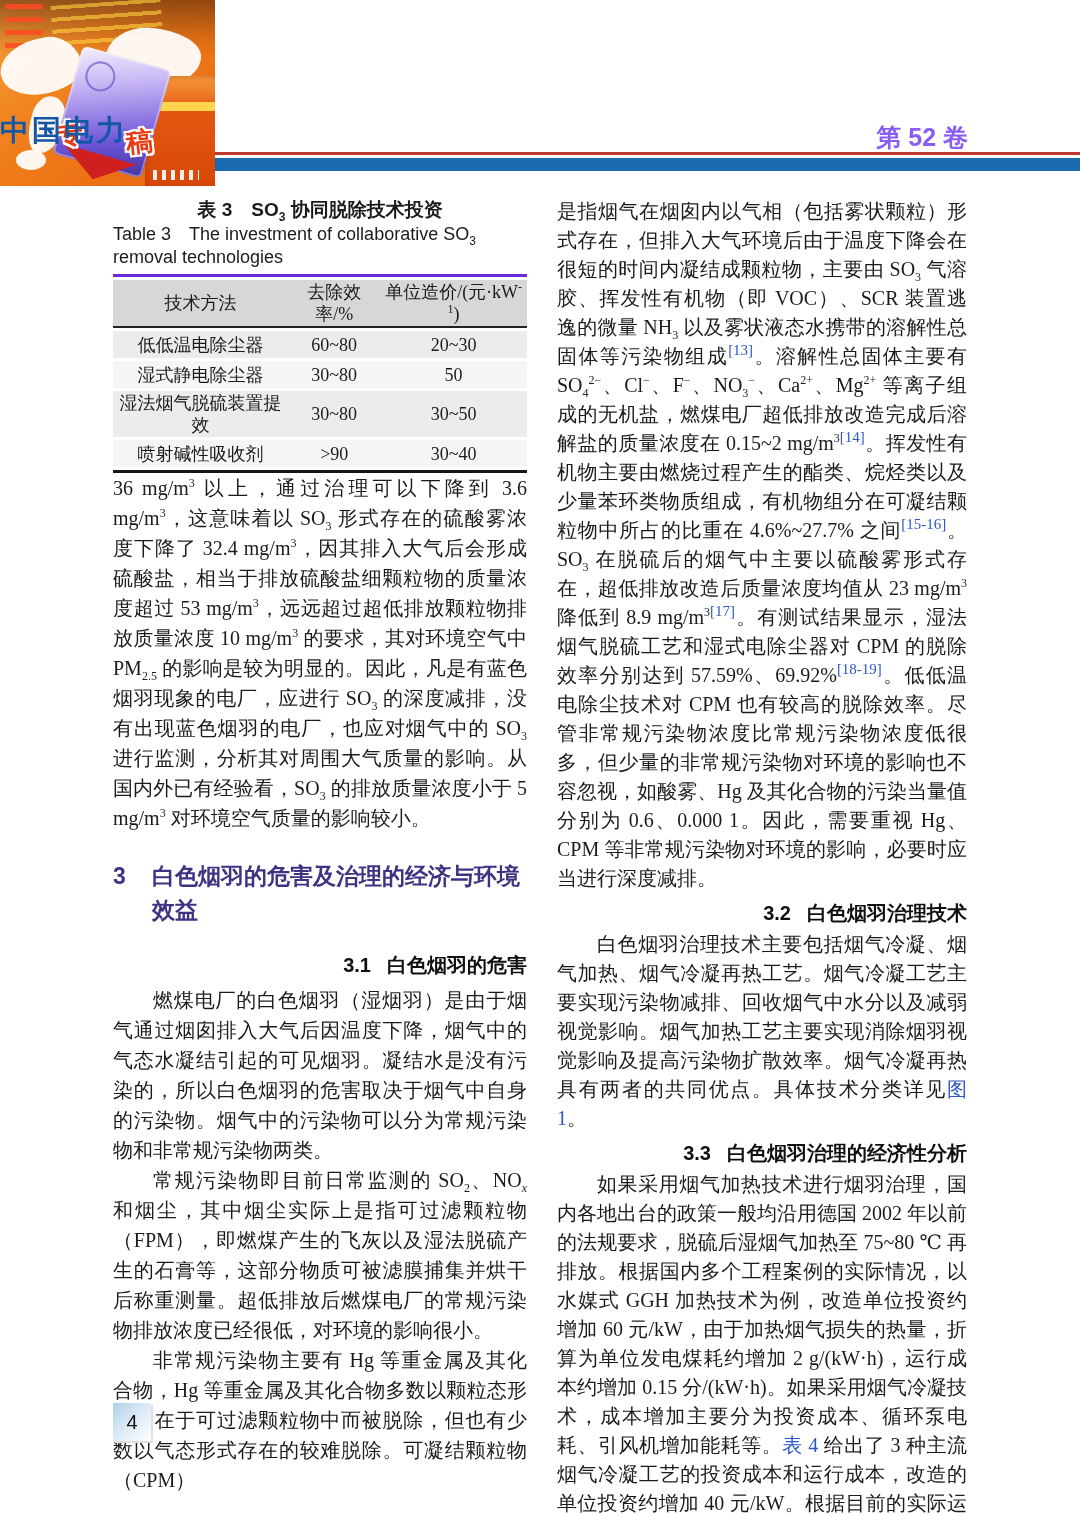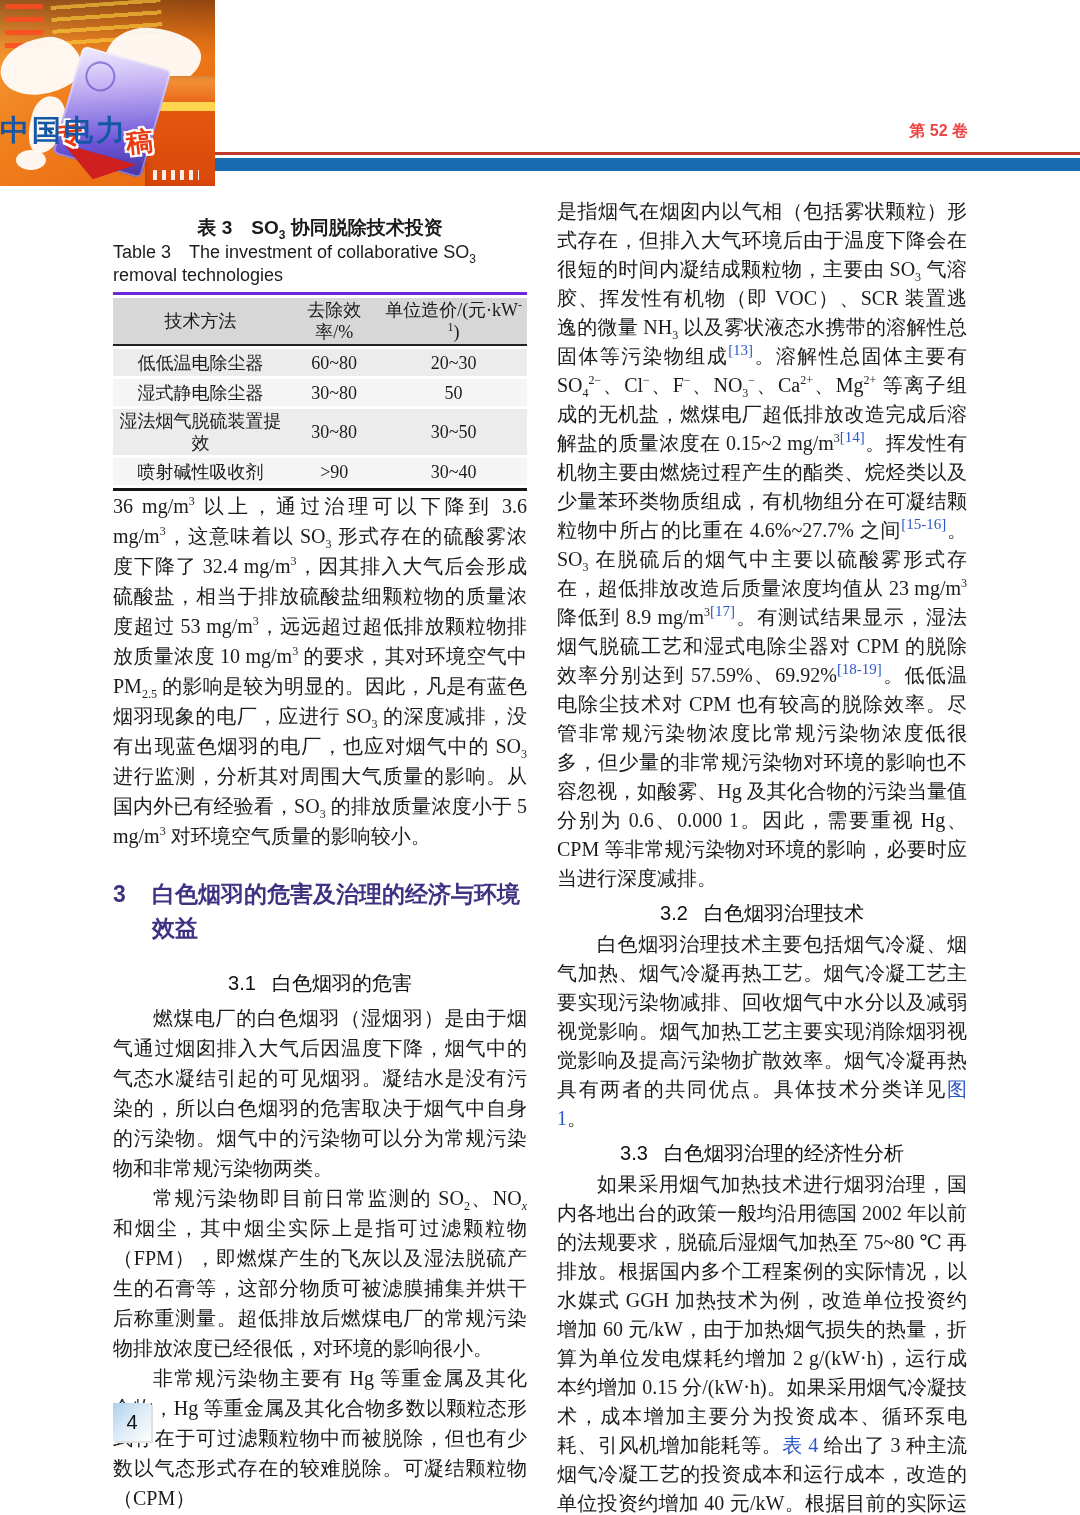--- a/index.html
+++ b/index.html
@@ -35,48 +35,48 @@
             border-right:38px solid rgba(0,0,0,0);border-top:26px solid #cf1f1f;}
   .badge{position:absolute;font-family:"Liberation Sans",sans-serif;font-weight:bold;font-size:27px;color:#e83b12;
          transform:rotate(-6deg);
          text-shadow:-2px -2px 0 #fff,2px -2px 0 #fff,-2px 2px 0 #fff,2px 2px 0 #fff,0 2px 0 #fff,2px 0 0 #fff,-2px 0 0 #fff,0 -2px 0 #fff;}
   .badge.b1{left:56px;top:116px;}
   .badge.b2{left:126px;top:124px;}
 
   .journal-title{position:absolute;top:111px;left:0;right:0;text-align:left;
         font-family:"Liberation Sans",sans-serif;font-weight:bold;font-size:29px;letter-spacing:3px;color:#1457a5;}
   .volume{position:absolute;top:121px;right:112px;font-family:"Liberation Sans",sans-serif;
-        font-weight:bold;font-size:16px;color:#ef4444;}
+        font-weight:bold;font-size:25px;color:#8b5cf6;}
   .rule-red{position:absolute;top:152px;left:215px;right:0;height:3px;background:#c0392e;}
   .rule-blue{position:absolute;top:158px;left:215px;right:0;height:13px;background:#1a6ab0;}
 
   
   .col{position:absolute;top:195px;font-size:20px;text-align:justify;}
   .col.leftc{left:113px;width:414px;line-height:30px;}
   .col.rightc{left:557px;width:410px;line-height:29px;top:197px;}
 
   .para{margin:0;text-align:justify;}
   .para.ind{text-indent:2em;}
   sub,sup{font-size:12px;line-height:0;}
   sub.it{font-style:italic;}
   sup.ref{color:#2b57c8;font-size:15px;}
   .xref{color:#2b57c8;}
 
   .h2{position:relative;font-family:"Liberation Sans",sans-serif;font-weight:bold;color:#3e3382;
       font-size:23px;line-height:34px;margin:26px 0 22px 0;padding-left:39px;text-align:left;}
   .h2 .num{position:absolute;left:0;top:0;}
-  .h3{font-family:"Liberation Sans",sans-serif;font-weight:normal;color:#101010;
-      font-size:20px;line-height:28px;text-align:center;}
+  .h3{font-family:"Liberation Sans",sans-serif;font-weight:bold;color:#101010;
+      font-size:20px;line-height:28px;text-align:right;}
   .leftc .h3{margin:24px 0 6px 0;}
   .rightc .h3{margin:6px 0 3px 0;}
   .h3 .num{margin-right:16px;}
 
   
   .tablewrap{font-family:"Liberation Sans",sans-serif;}
-  .cap-zh{margin-top:20px;font-size:19px;font-weight:bold;line-height:26px;text-align:center;}
+  .cap-zh{margin-top:2px;font-size:19px;font-weight:bold;line-height:26px;text-align:center;}
   .cap-en{font-size:18px;line-height:23px;text-align:left;}
   table.t3{width:100%;border-collapse:separate;border-spacing:0 3px;margin-top:5px;
       border-top:3px solid #6d28d9;border-bottom:3px solid #151515;
       font-family:"Liberation Serif",serif;font-size:18px;line-height:22px;}
   table.t3 thead th{background:#d7d7d7;font-weight:normal;height:30px;border-bottom:2px solid #222;text-align:center;}
   table.t3 tbody td{background:#ececec;height:25px;text-align:center;margin-top:8px;}
   table.t3 tbody tr:nth-child(even) td{background:#f5f5f5;}
 
   
   .pagenum{position:absolute;left:113px;top:1403px;width:38px;height:38px;text-align:center;line-height:38px;

